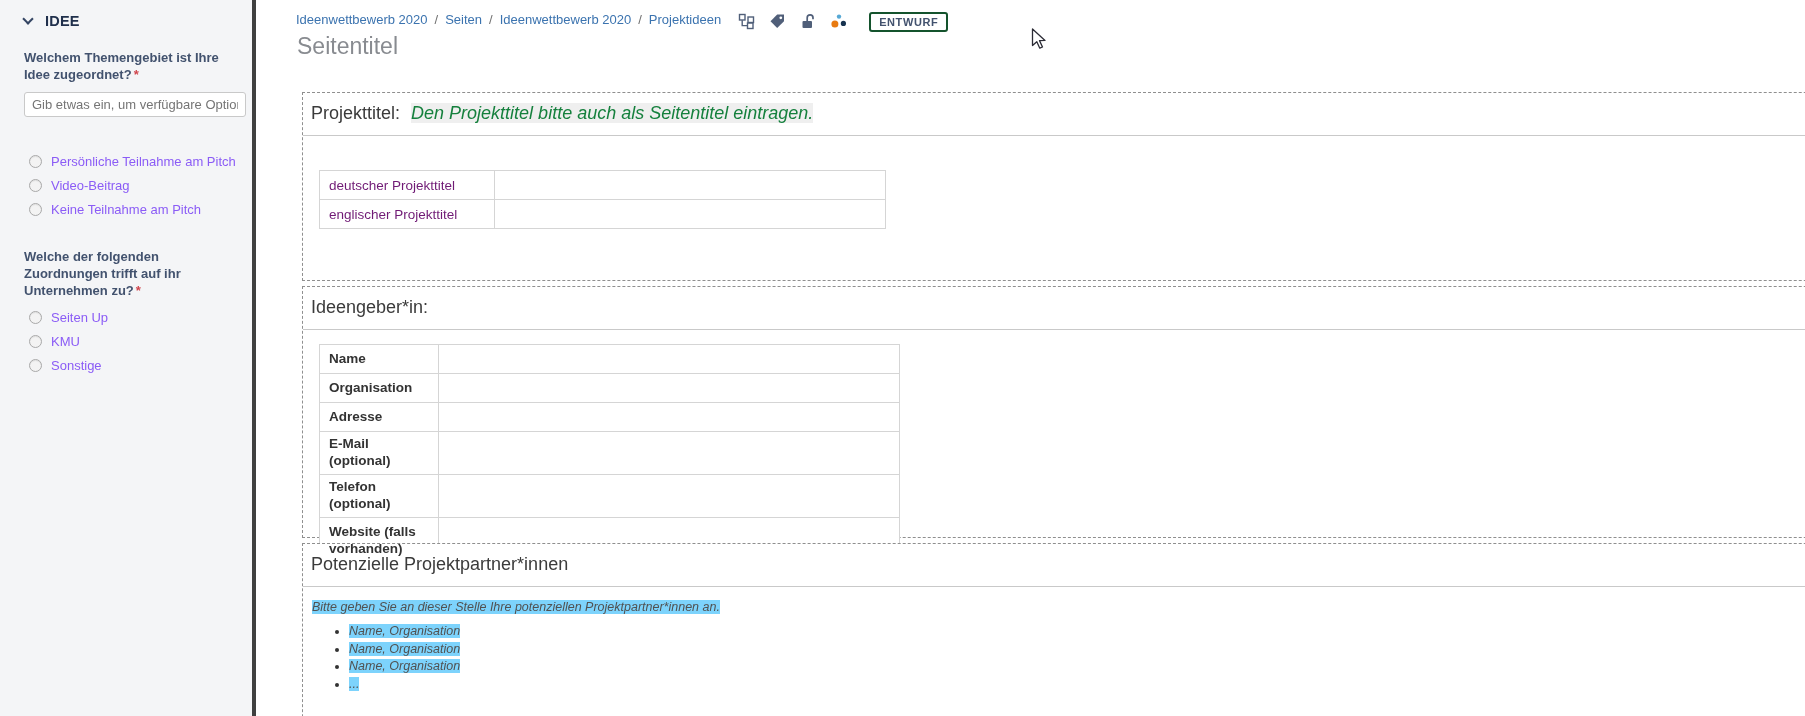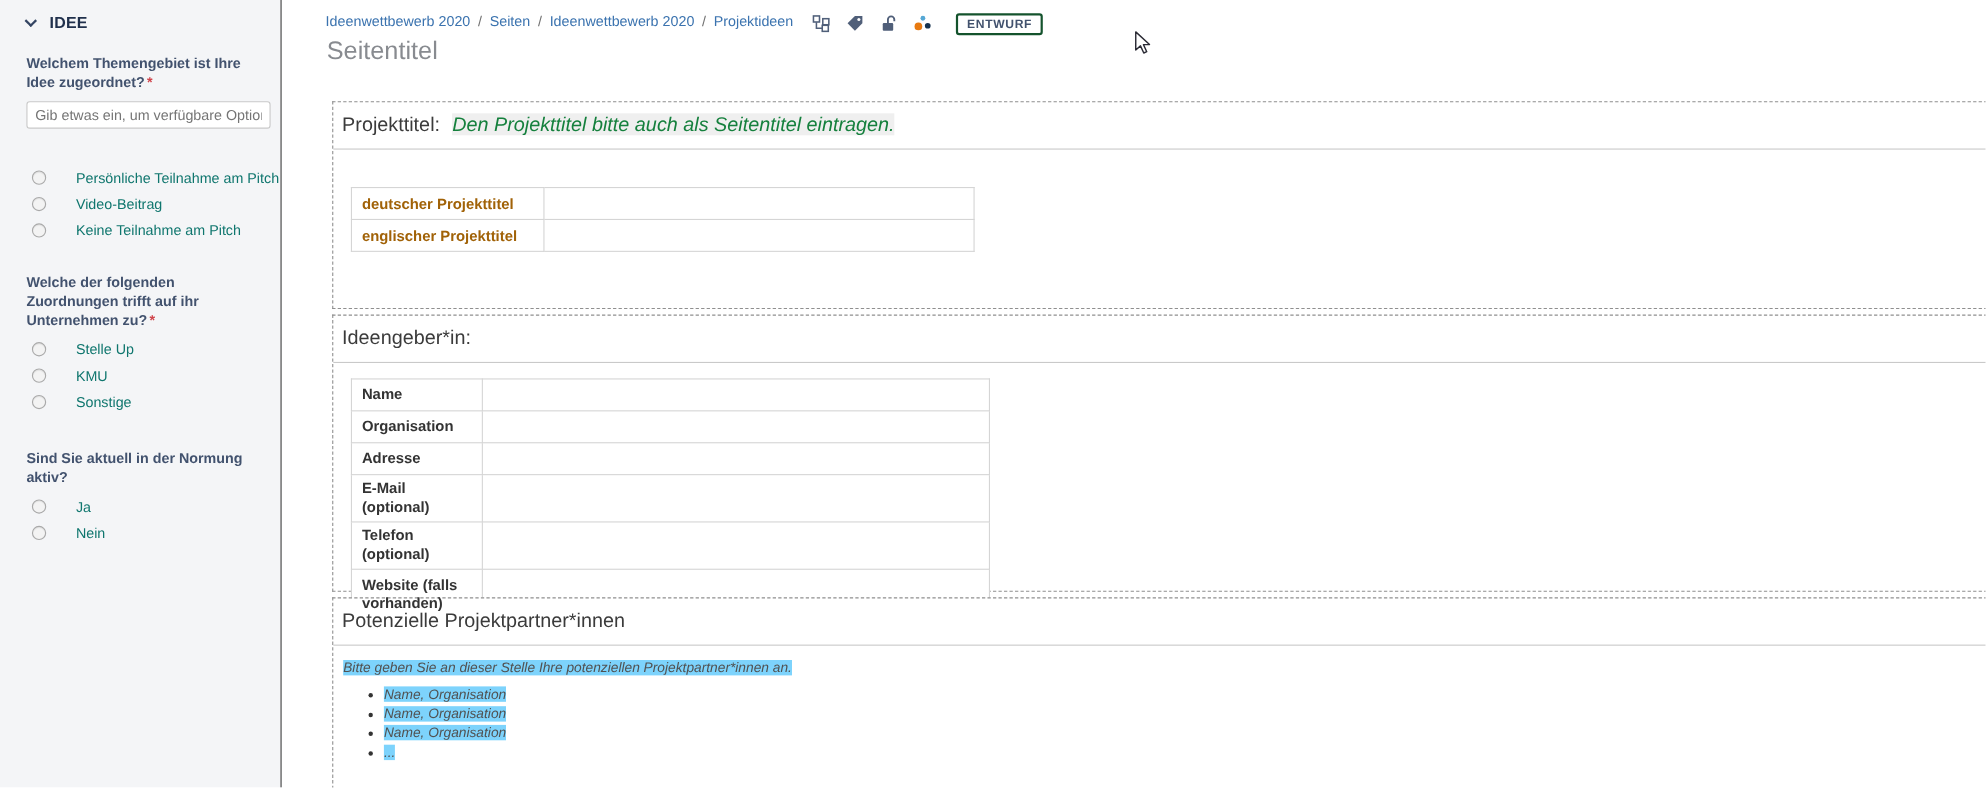--- a/index.html
+++ b/index.html
@@ -5,21 +5,21 @@
   * { box-sizing: border-box; }
   html,body { margin:0; padding:0; }
   body {
     width:1805px; height:716px; position:relative; overflow:hidden;
     background:#ffffff; font-family:"Liberation Sans", sans-serif; color:#333;
   }
 
   
   .sidebar {
     position:absolute; left:0; top:0; width:256px; height:716px;
-    background:#f4f5f7; border-right:1px solid #404040;
+    background:#f4f5f7; border-right:4px solid #404040;
     padding:13px 12px 0 24px;
   }
   .sidebar-header { display:flex; align-items:center; gap:13px; }
   .chev {
     width:8px; height:8px; border-right:2px solid #344563; border-bottom:2px solid #344563;
     transform:rotate(45deg); margin-top:-4px; display:inline-block;
   }
   .sidebar-title { font-size:14.5px; font-weight:bold; color:#20304c; letter-spacing:.2px; }
   .fgroup { width:208px; }
   .fgroup .flabel {
@@ -38,21 +38,21 @@
     white-space:nowrap; overflow:hidden;
   }
   .select-input::placeholder { color:#757575; opacity:1; }
   .radio-list { margin-top:11px; }
   .radio-row { display:flex; align-items:center; gap:9px; margin:0 0 10px 5px; height:14px; }
   .radio-circle {
     width:13px; height:13px; border-radius:50%; background:#f3f3f3;
     border:1px solid #a9a9a9; flex:0 0 auto;
     box-shadow: inset 0 1px 1px rgba(0,0,0,.08);
   }
-  .radio-label { font-size:13px; color:#0f766e; white-space:nowrap;margin-left:18px; }
+  .radio-label { font-size:13px; color:#8b5cf6; white-space:nowrap; }
 
   
   .main { position:absolute; left:257px; top:0; width:1548px; height:716px; }
   .crumb-row { position:absolute; left:39px; top:12px; display:flex; align-items:flex-start; font-size:13px; white-space:nowrap; }
   .crumb-link { color:#3b73af; text-decoration:none; cursor:pointer; }
   .crumb-sep { color:#707070; margin:0 7px; }
   .crumb-icons { display:flex; align-items:center; gap:13px; margin-left:16px; }
   .icon-btn { display:inline-flex; width:18px; height:18px; align-items:center; justify-content:center; cursor:pointer; }
   .status-badge {
     margin-left:21px; display:inline-block; border:2px solid #14532d; border-radius:3px;
@@ -68,22 +68,22 @@
   }
   .sec1 { height:189px; }
   .sec2 { height:252px; }
   .sec3 { height:280px; }
   .sec-heading { font-size:18px; color:#3b3b3b; font-weight:400; padding-top:3px; }
   .sec-heading .hl-note { font-style:italic; color:#15803d; background:#efefef; margin-left:6px; }
   .heading-rule { border-bottom:1px solid #c9c9c9; margin:11px 0 0 -8px; }
 
   table.tpl-table { border-collapse:collapse; margin-left:8px; background:#fff; }
   .tpl-table td {
-    border:1px solid #d5d5d5; font-size:13.5px; color:#a16207;
-    padding:4px 9px; vertical-align:middle;font-weight:bold;
+    border:1px solid #d5d5d5; font-size:13.5px; color:#701a75;
+    padding:4px 9px; vertical-align:middle;
   }
   .t1 { margin-top:34px; }
   .t1 td { height:29px; }
   .t1 .c1 { width:175px; }
   .t1 .c2 { width:391px; }
   .t2 { margin-top:14px; }
   .t2 td { height:29px; }
   .t2 .c1 { width:119px; font-weight:bold; color:#333; line-height:1.25; }
   .t2 .c2 { width:461px; }
   .t2 tr.tall td { height:48px; }
@@ -124,46 +124,33 @@
         <span class="radio-label">Keine Teilnahme am Pitch</span>
       </div>
     </div>
   </div>
 
   <div class="fgroup g3">
     <div class="flabel"><span>Welche der folgenden Zuordnungen trifft auf ihr Unternehmen zu?</span><span class="req">*</span></div>
     <div class="radio-list">
       <div class="radio-row">
         <span class="radio-circle"></span>
-        <span class="radio-label">Stelle Up</span>
+        <span class="radio-label">Seiten Up</span>
       </div>
       <div class="radio-row">
         <span class="radio-circle"></span>
         <span class="radio-label">KMU</span>
       </div>
       <div class="radio-row">
         <span class="radio-circle"></span>
         <span class="radio-label">Sonstige</span>
       </div>
     </div>
   </div>
 
-  <div class="fgroup g4">
-    <div class="flabel">Sind Sie aktuell in der Normung aktiv?</div>
-    <div class="radio-list">
-      <div class="radio-row">
-        <span class="radio-circle"></span>
-        <span class="radio-label">Ja</span>
-      </div>
-      <div class="radio-row">
-        <span class="radio-circle"></span>
-        <span class="radio-label">Nein</span>
-      </div>
-    </div>
-  </div>
 </div>
 
 <div class="main">
 
   <div class="crumb-row">
     <span class="crumb-link">Ideenwettbewerb 2020</span>
     <span class="crumb-sep">/</span>
     <span class="crumb-link">Seiten</span>
     <span class="crumb-sep">/</span>
     <span class="crumb-link">Ideenwettbewerb 2020</span>

